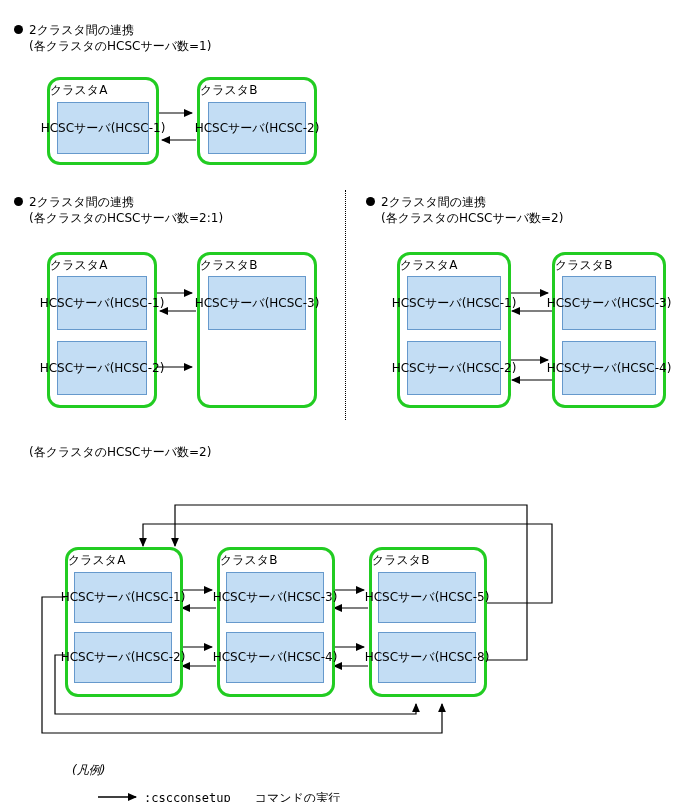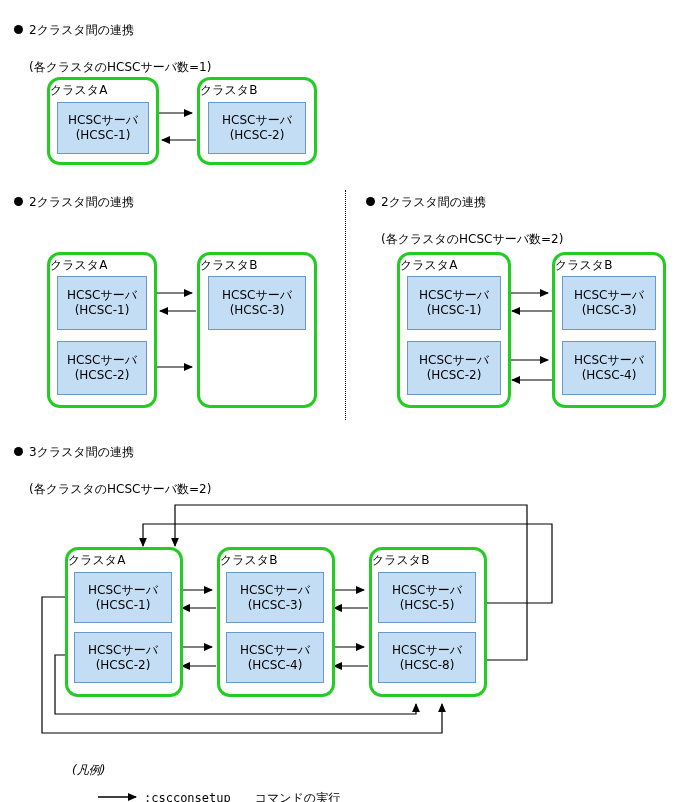--- a/index.html
+++ b/index.html
@@ -14,41 +14,41 @@
   .canvas{position:absolute;left:0;top:12px;width:636px;height:802px;}
   svg.wires{position:absolute;left:0;top:0;width:697px;height:802px;pointer-events:none;}
 
   
   .heading{position:absolute;font-size:12px;line-height:16px;white-space:nowrap;}
   .heading .bullet{
     display:inline-block;width:9px;height:9px;border-radius:50%;
     background:#000;vertical-align:middle;margin-right:6px;position:relative;top:-1px;
   }
   .heading .l1{display:block;}
-  .heading .l2{display:block;padding-left:15px;margin-top:21px;}
+  .heading .l2{display:block;padding-left:15px;}
 
   
   .cluster{
     position:absolute;
     border:3px solid #22cc22;
     border-radius:13px;
     background:#ffffff;
     box-sizing:border-box;
   }
   .cluster-label{
     position:absolute;left:0;right:0;top:3px;
     text-align:left;font-size:12px;line-height:14px;white-space:nowrap;
   }
   
   .server{
     position:absolute;
     background:#c3ddf4;
     border:1px solid #6699cc;
     box-sizing:border-box;
-    display:flex;flex-direction:column;
+    display:flex;flex-direction:row;
     align-items:center;justify-content:center;
     font-size:12px;line-height:15px;white-space:nowrap;
   }
   .server span{display:block;}
 
   
   .divider{
     position:absolute;
     border-left:1px dotted #000;
   }
@@ -121,20 +121,21 @@
   <div class="cluster" style="left:197px;top:65px;width:120px;height:88px;">
     <div class="cluster-label">クラスタB</div>
   </div>
   <div class="server" style="left:208px;top:90px;width:98px;height:52px;">
     <span>HCSCサーバ</span>
     <span>(HCSC-2)</span>
   </div>
 
   <div class="heading" style="left:14px;top:182px;">
     <span class="l1"><span class="bullet"></span><span>2クラスタ間の連携</span></span>
+    <span class="l2">(各クラスタのHCSCサーバ数=2:1)</span>
   </div>
 
   <div class="cluster" style="left:47px;top:240px;width:110px;height:156px;">
     <div class="cluster-label">クラスタA</div>
   </div>
   <div class="server" style="left:57px;top:264px;width:90px;height:54px;">
     <span>HCSCサーバ</span>
     <span>(HCSC-1)</span>
   </div>
   <div class="server" style="left:57px;top:329px;width:90px;height:54px;">
@@ -175,21 +176,20 @@
   <div class="server" style="left:562px;top:264px;width:94px;height:54px;">
     <span>HCSCサーバ</span>
     <span>(HCSC-3)</span>
   </div>
   <div class="server" style="left:562px;top:329px;width:94px;height:54px;">
     <span>HCSCサーバ</span>
     <span>(HCSC-4)</span>
   </div>
 
   <div class="heading" style="left:14px;top:432px;">
-    <span class="l1"><span class="bullet"></span><span>3クラスタ間の連携</span></span>
     <span class="l2">(各クラスタのHCSCサーバ数=2)</span>
   </div>
 
   <div class="cluster" style="left:65px;top:535px;width:118px;height:150px;">
     <div class="cluster-label">クラスタA</div>
   </div>
   <div class="server" style="left:74px;top:560px;width:98px;height:51px;">
     <span>HCSCサーバ</span>
     <span>(HCSC-1)</span>
   </div>

